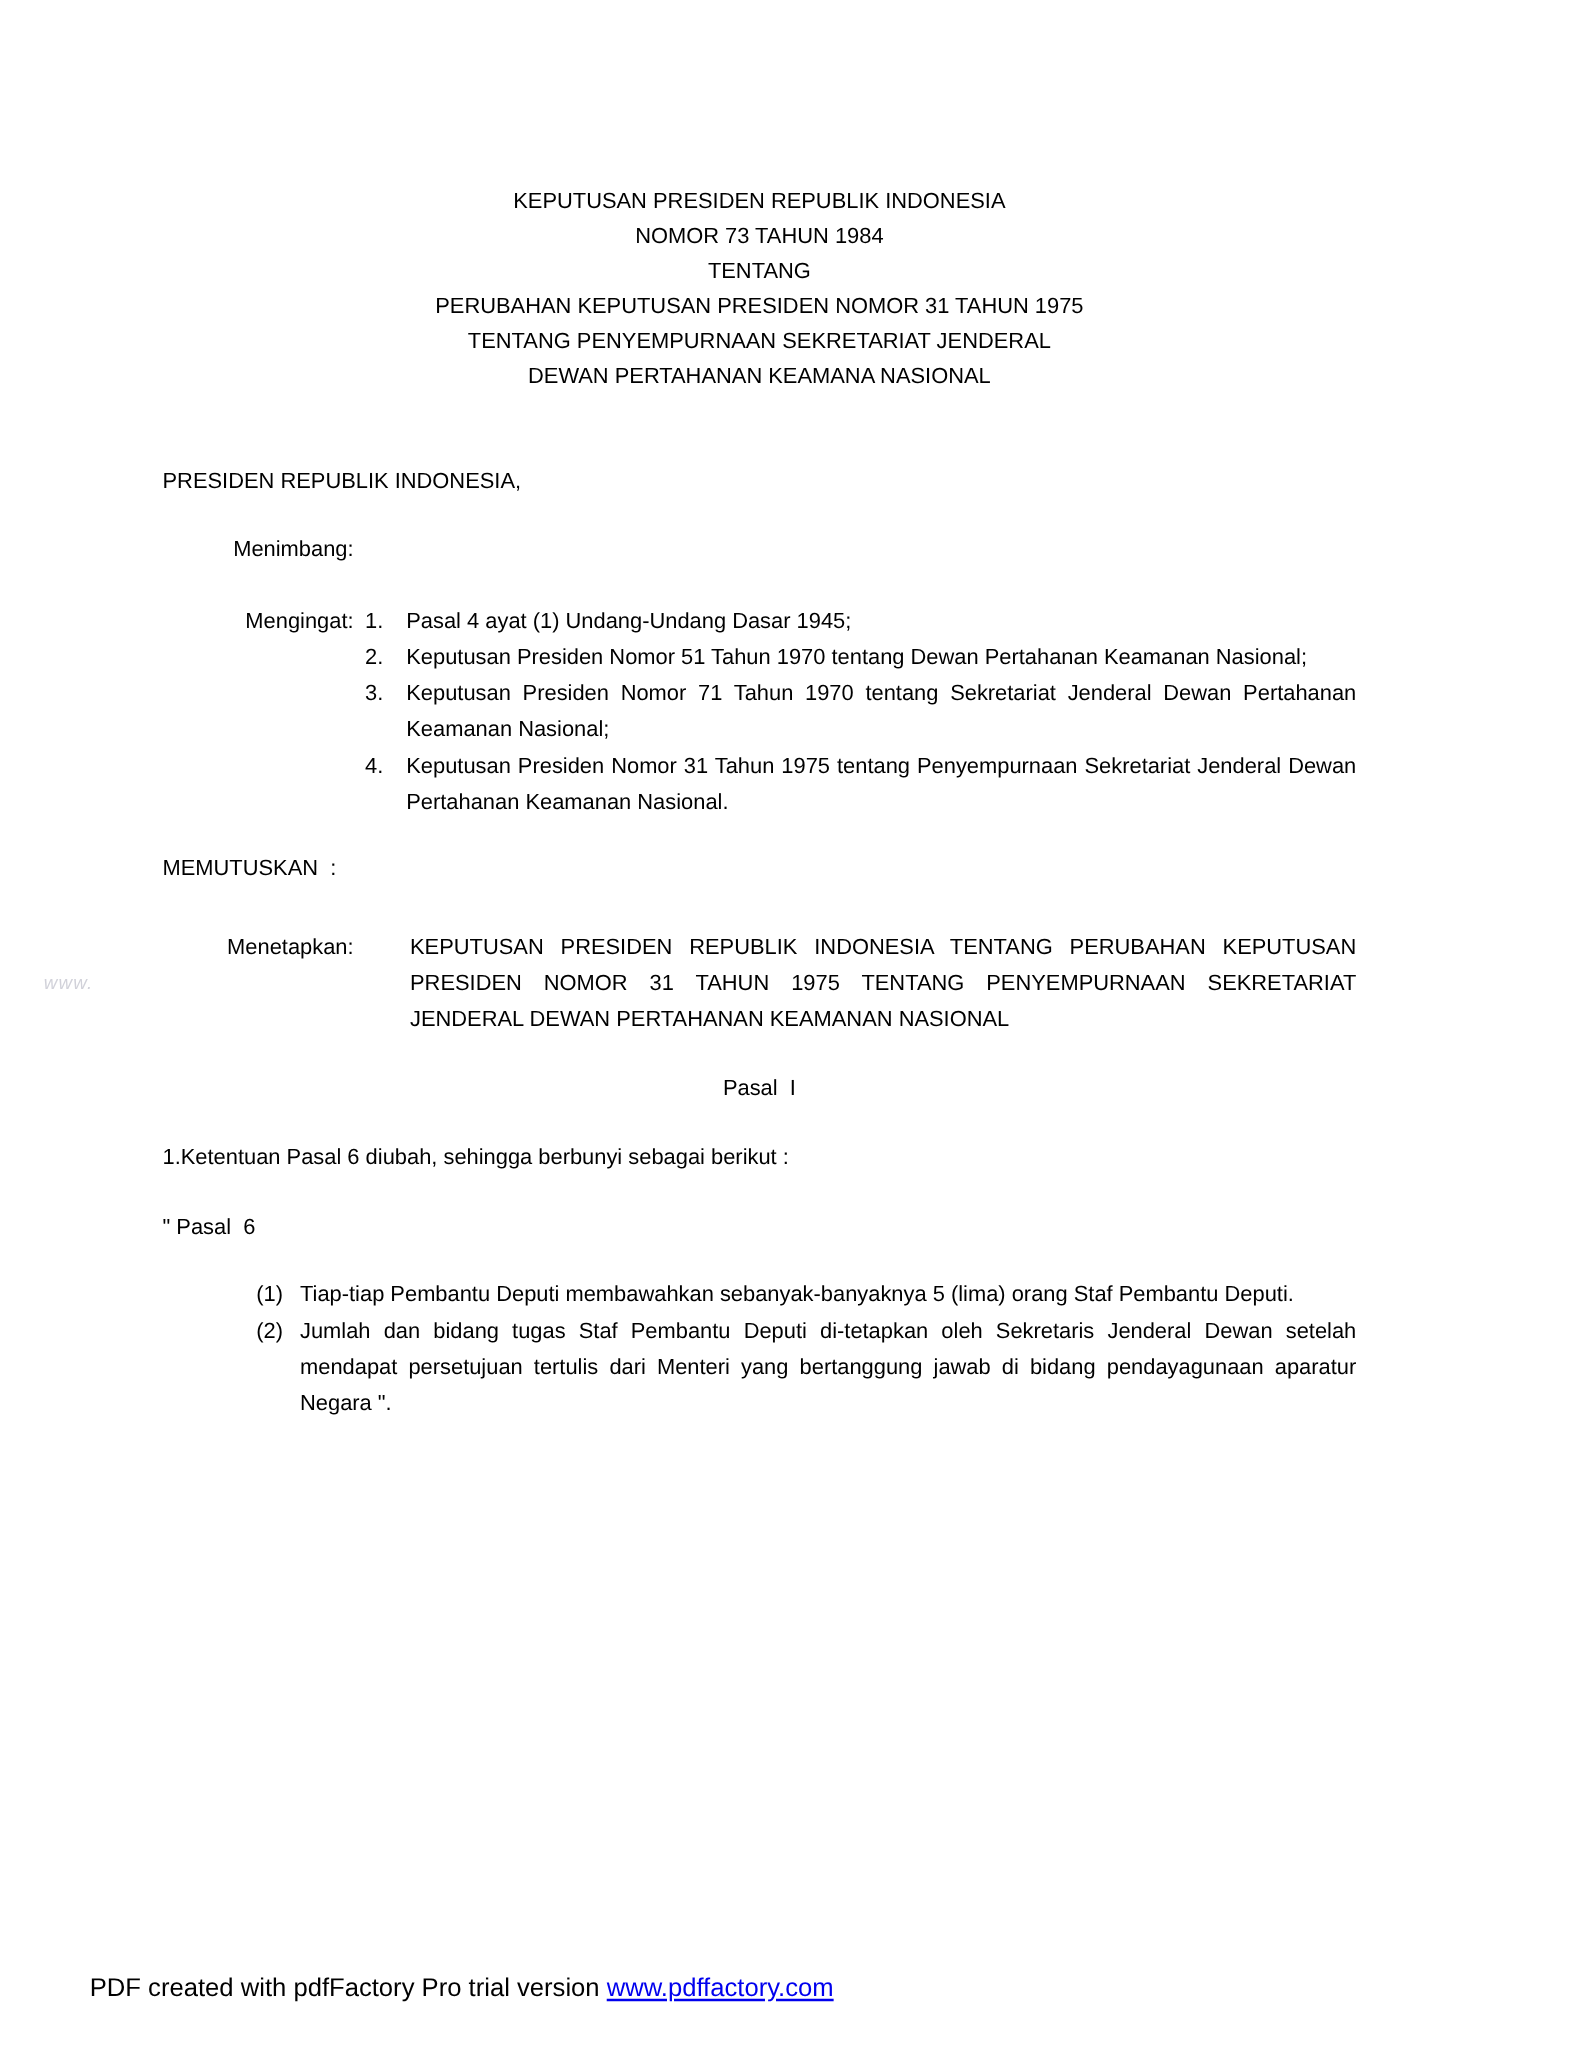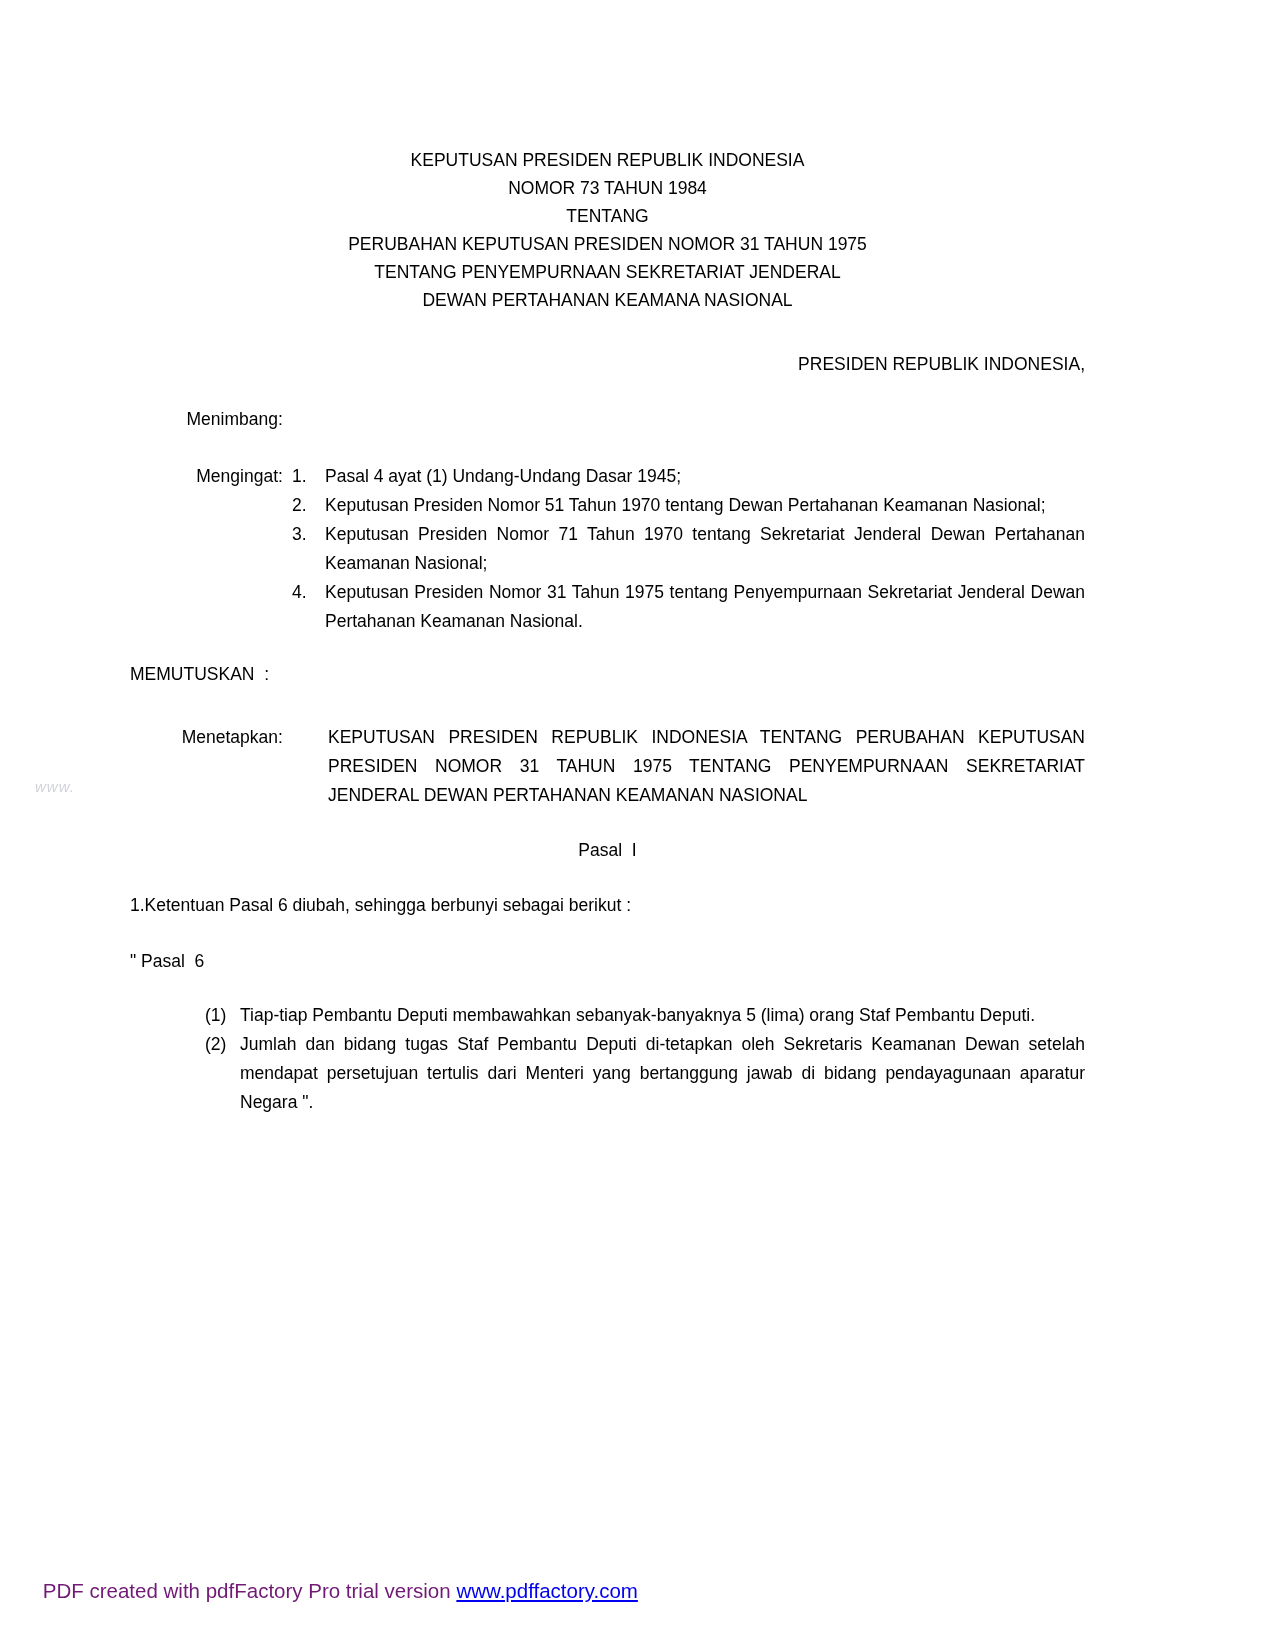--- a/index.html
+++ b/index.html
@@ -15,21 +15,21 @@
     position: relative;
     width: 1275px; height: 1650px;
     background: #ffffff;
   }
   .content {
     padding: 146px 190px 0 130px;
     font-size: 17.5px;
     line-height: 29px;
   }
   .title-block { text-align: center; line-height: 28px; }
-  .subject-line { text-align: right; margin-top: 36px; }
+  .subject-line { text-align: left; margin-top: 56px; }
 
   .row { display: flex; align-items: flex-start; }
   .row-menimbang { margin-top: 26px; }
   .row-mengingat { margin-top: 28px; }
   .row-menetapkan { margin-top: 34px; }
 
   .label { flex: 0 0 148px; text-align: right; }
   .colon { flex: 0 0 30px; }
   .colon.narrow { flex: 0 0 14px; }
 
@@ -136,23 +136,23 @@
 
     <div class="pasal6-heading">" Pasal  6</div>
 
     <div class="clauses">
       <div class="clause">
         <span class="clause-marker">(1)</span>
         <div class="clause-text">Tiap-tiap Pembantu Deputi membawahkan sebanyak-banyaknya 5 (lima) orang Staf Pembantu Deputi.</div>
       </div>
       <div class="clause">
         <span class="clause-marker">(2)</span>
-        <div class="clause-text">Jumlah dan bidang tugas Staf Pembantu Deputi di-tetapkan oleh Sekretaris Keamanan Dewan setelah mendapat persetujuan tertulis dari Menteri yang bertanggung jawab di bidang pendayagunaan aparatur Negara ".</div>
+        <div class="clause-text">Jumlah dan bidang tugas Staf Pembantu Deputi di-tetapkan oleh Sekretaris Jenderal Dewan setelah mendapat persetujuan tertulis dari Menteri yang bertanggung jawab di bidang pendayagunaan aparatur Negara ".</div>
       </div>
     </div>
 
   </div>
 
   <div class="footer">
-    <span style="color: #701a75;">PDF created with pdfFactory Pro trial version </span><a class="footer-link" style="color: rgb(0, 0, 238);">www.pdffactory.com</a>
+    <span style="color: #000000; margin-left: 29px;">PDF created with pdfFactory Pro trial version </span><a class="footer-link" style="color: rgb(0, 0, 238);">www.pdffactory.com</a>
   </div>
 
 </div>
 
 </body></html>

